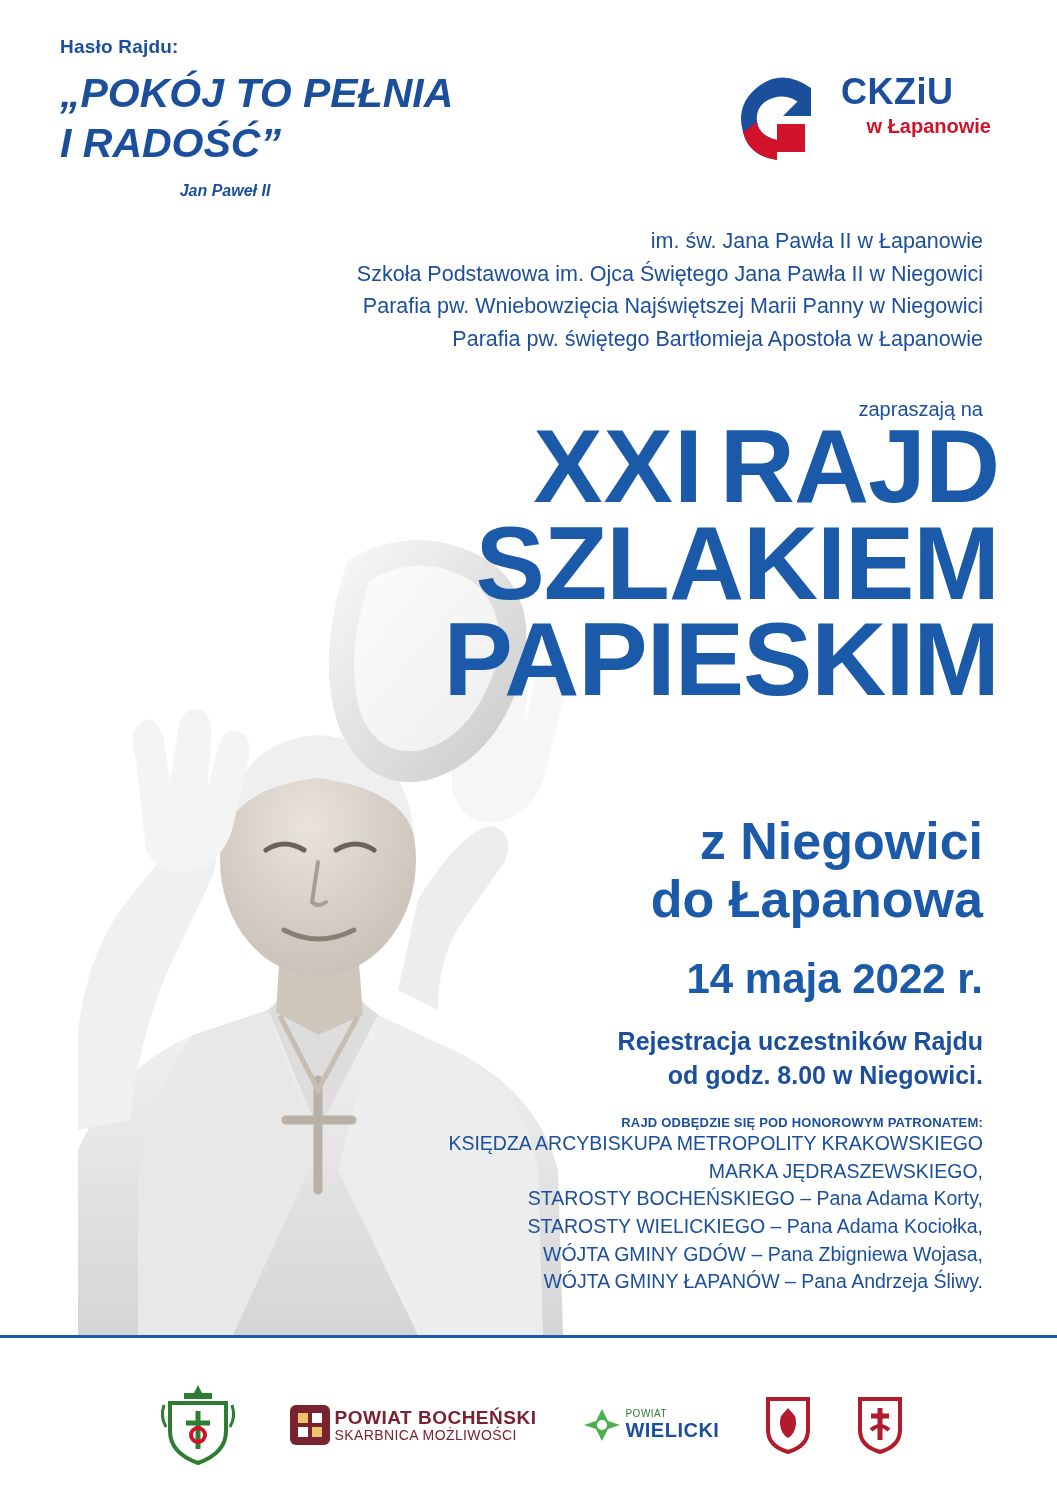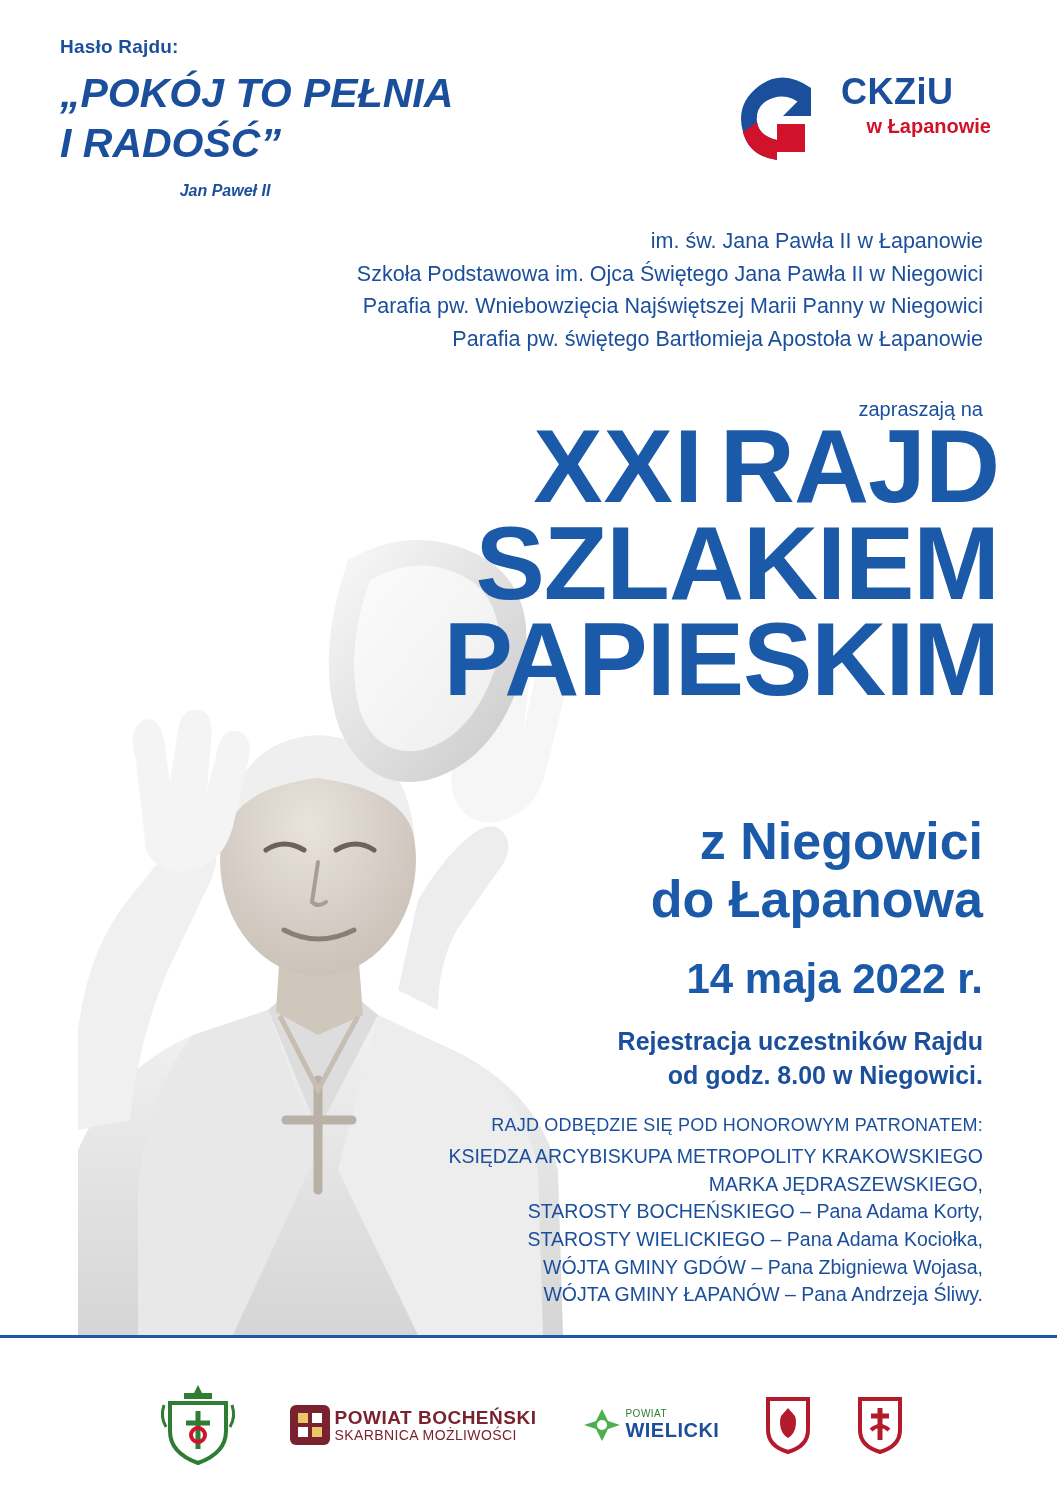--- a/index.html
+++ b/index.html
@@ -183,24 +183,23 @@
   }
   .patronage {
     position: absolute;
     right: 74px;
     top: 1115px;
     width: 720px;
     text-align: right;
     color: #1b4f9c;
   }
   .patronage-head {
-    font-size: 18px;
-    font-weight: normal;
+    font-size: 13px;
+    font-weight: bold;
     letter-spacing: .2px;
-    margin-bottom: 7px;
   }
   .patronage-line {
     font-size: 19.5px;
     line-height: 1.42;
     white-space: nowrap;
   }
 
   
   .rule {
     position: absolute;

